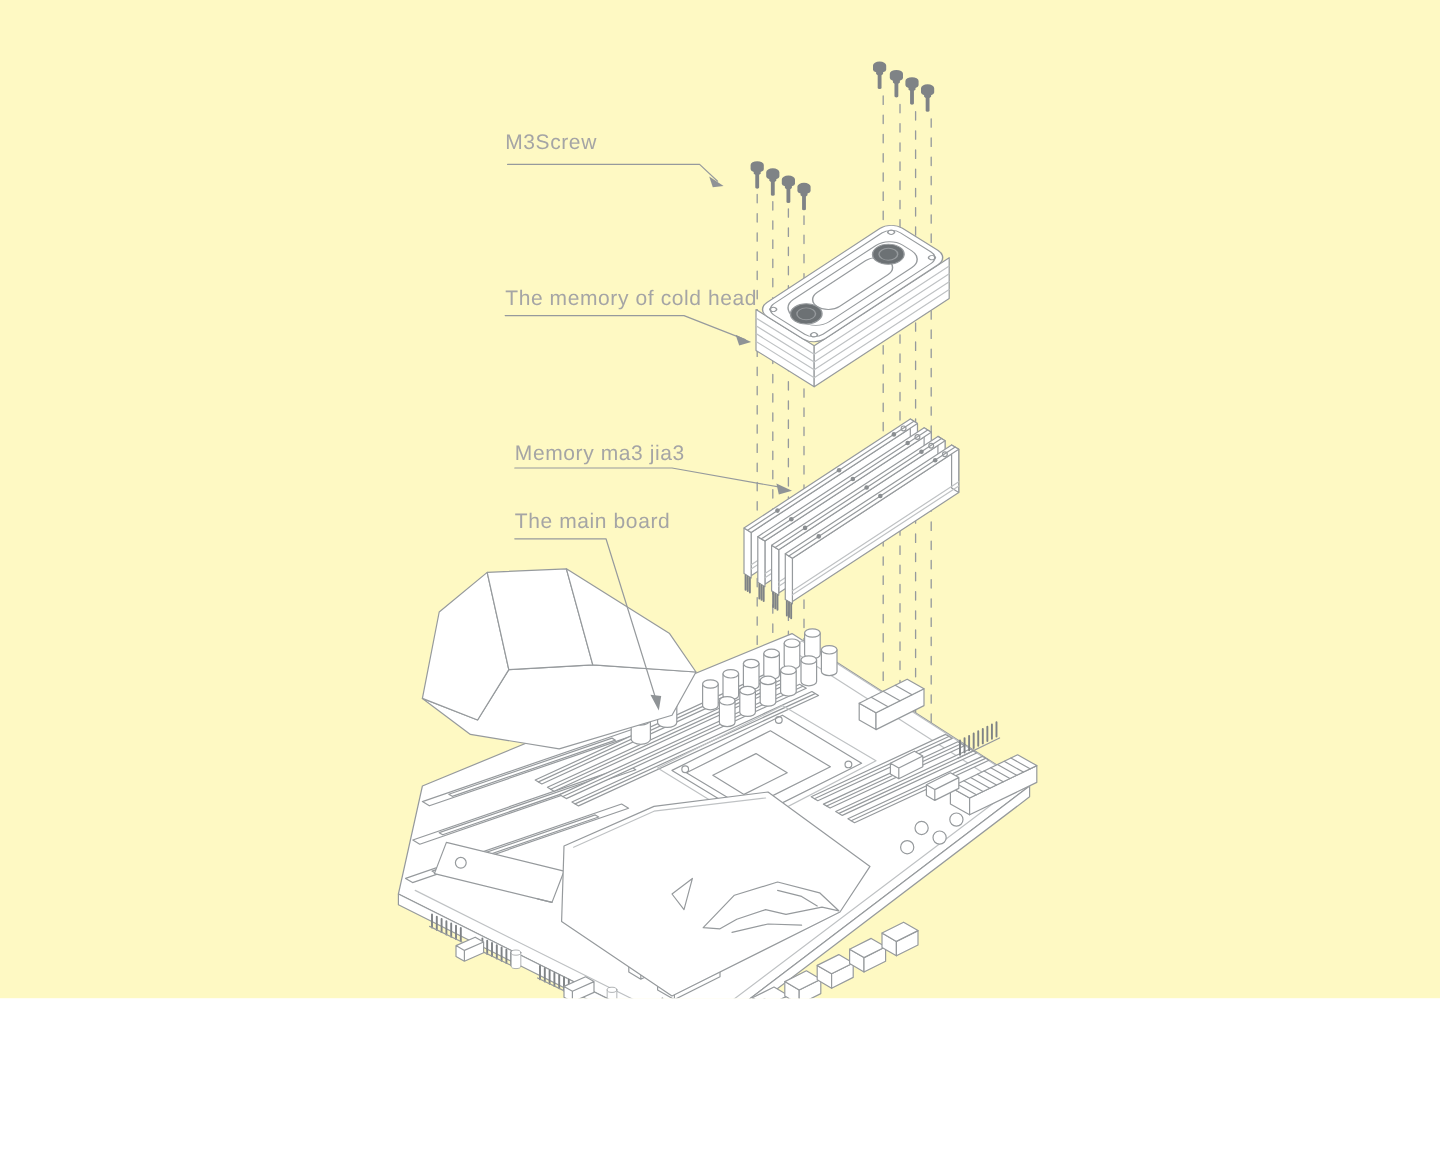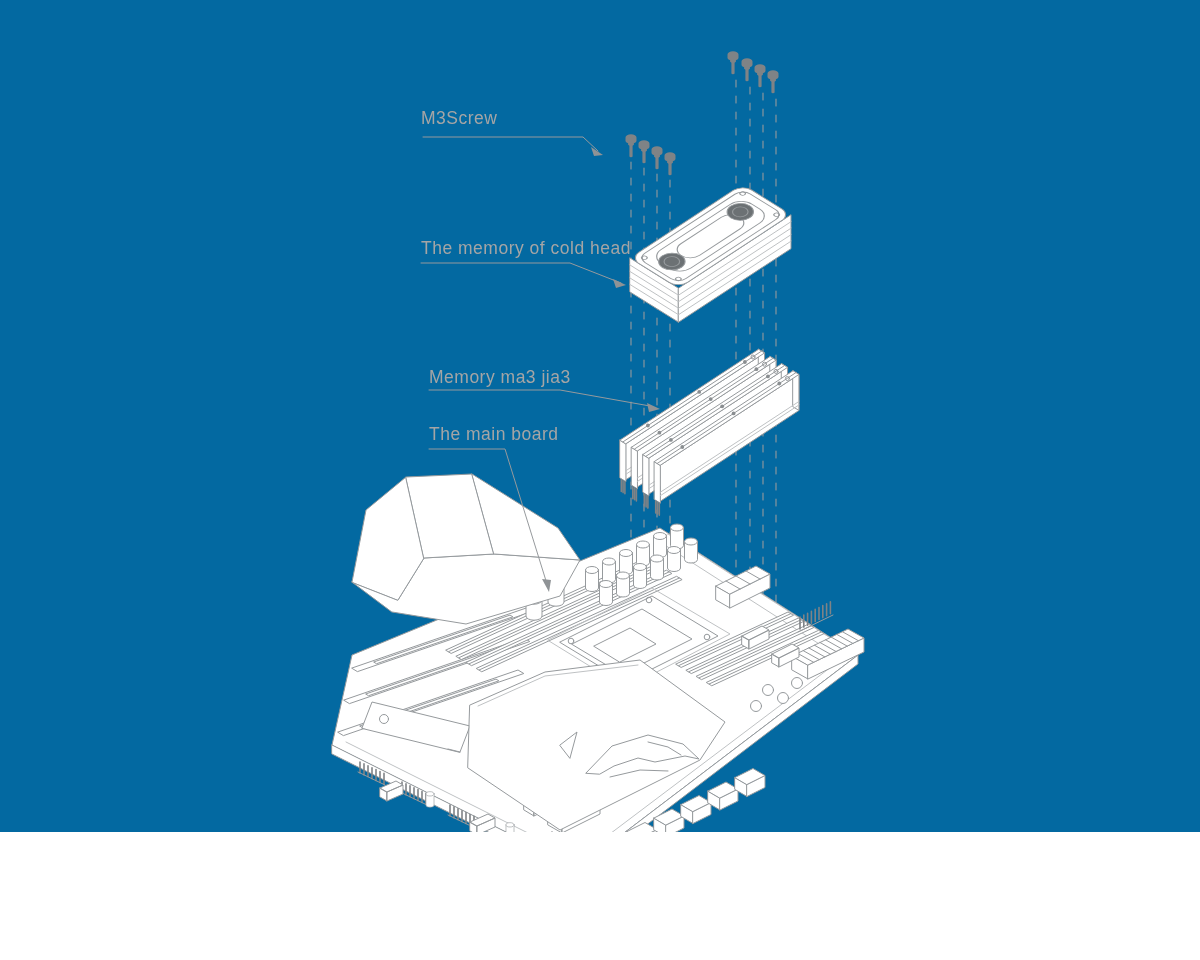--- a/index.html
+++ b/index.html
@@ -1,16 +1,16 @@
 <!DOCTYPE html>
 <html><head>
 <meta charset="utf-8">
 <style>
   html,body{margin:0;padding:0;background:#ffffff;}
-  #stage{position:relative;width:1200px;height:832px;background:#0369a1;overflow:hidden;}
+  #stage{position:relative;width:1200px;height:832px;background:#fef9c3;overflow:hidden;}
   svg{display:block;}
   .art{stroke:#969a9d;fill:none;stroke-width:1;stroke-linejoin:round;stroke-linecap:round;}
   .wf{fill:#ffffff;}
   .lt{stroke:#bfc2c4;}
   .dk{fill:#7f8386;stroke:none;}
   .pin{stroke:#7f8386;stroke-width:1.6;}
   .dash{stroke-dasharray:7 9;stroke-width:1.1;}
   .port{fill:#6c7174;}
   .dot{fill:#8a8e91;stroke:none;}
   .arrow{fill:#8f9396;stroke:none;}

